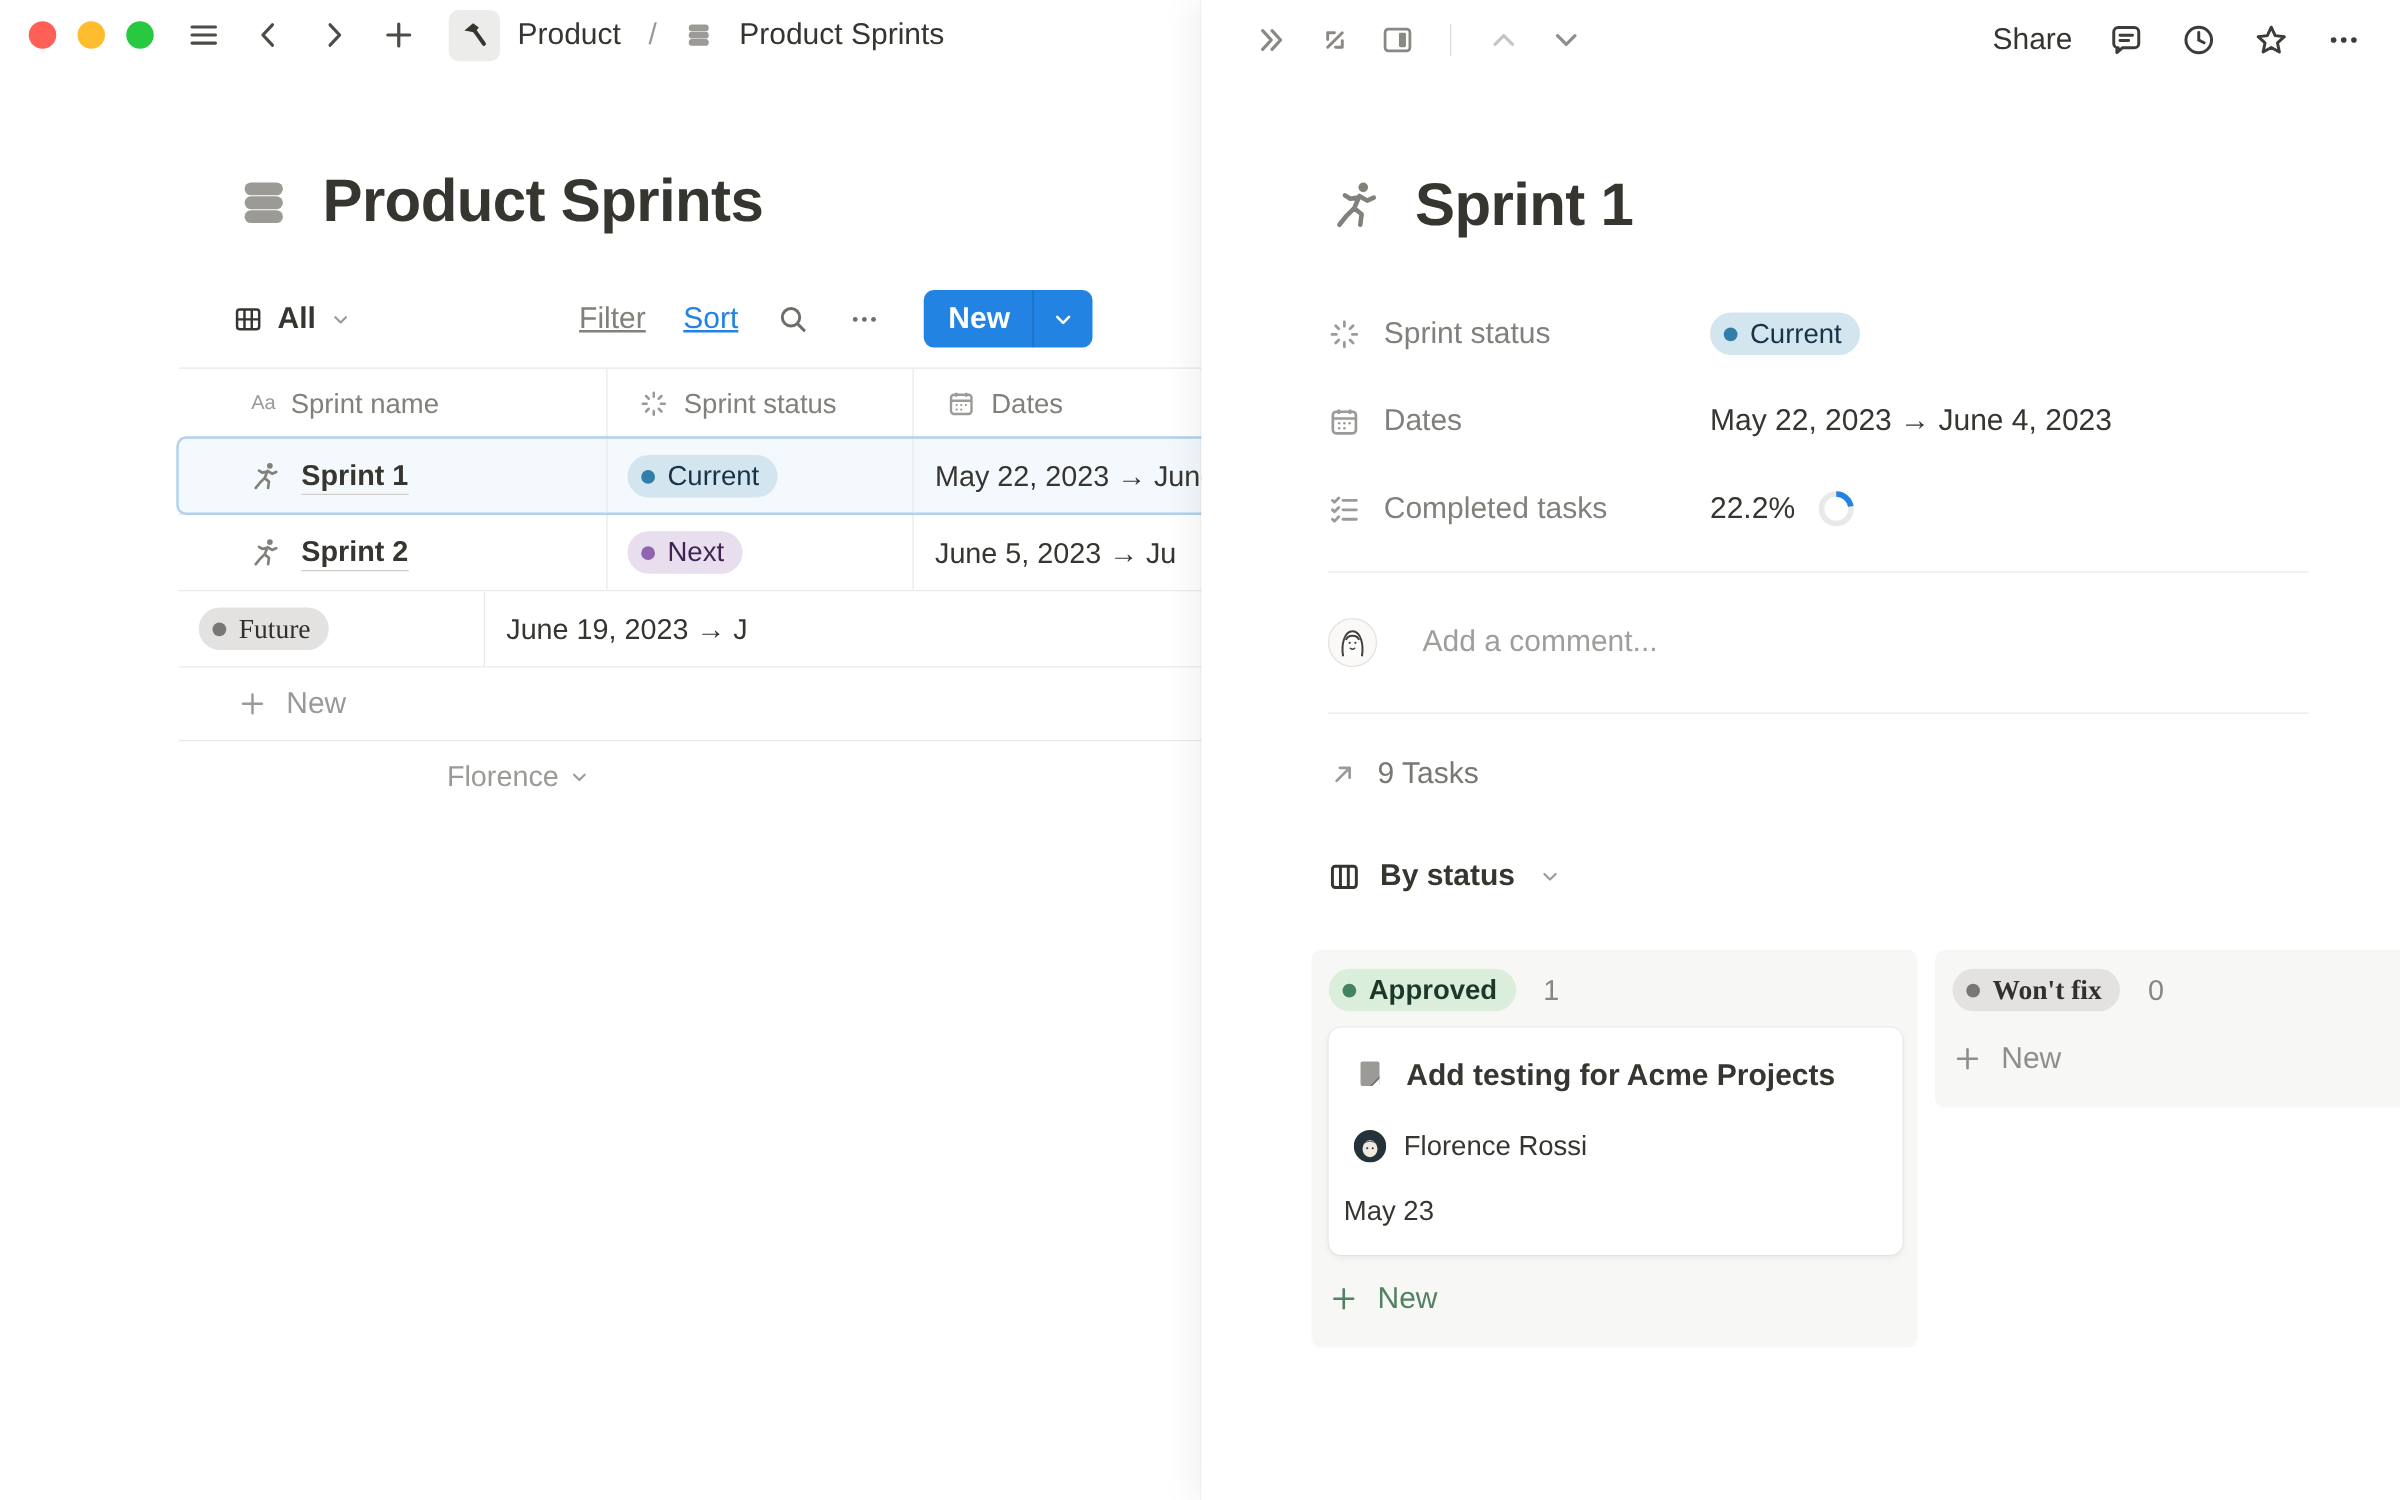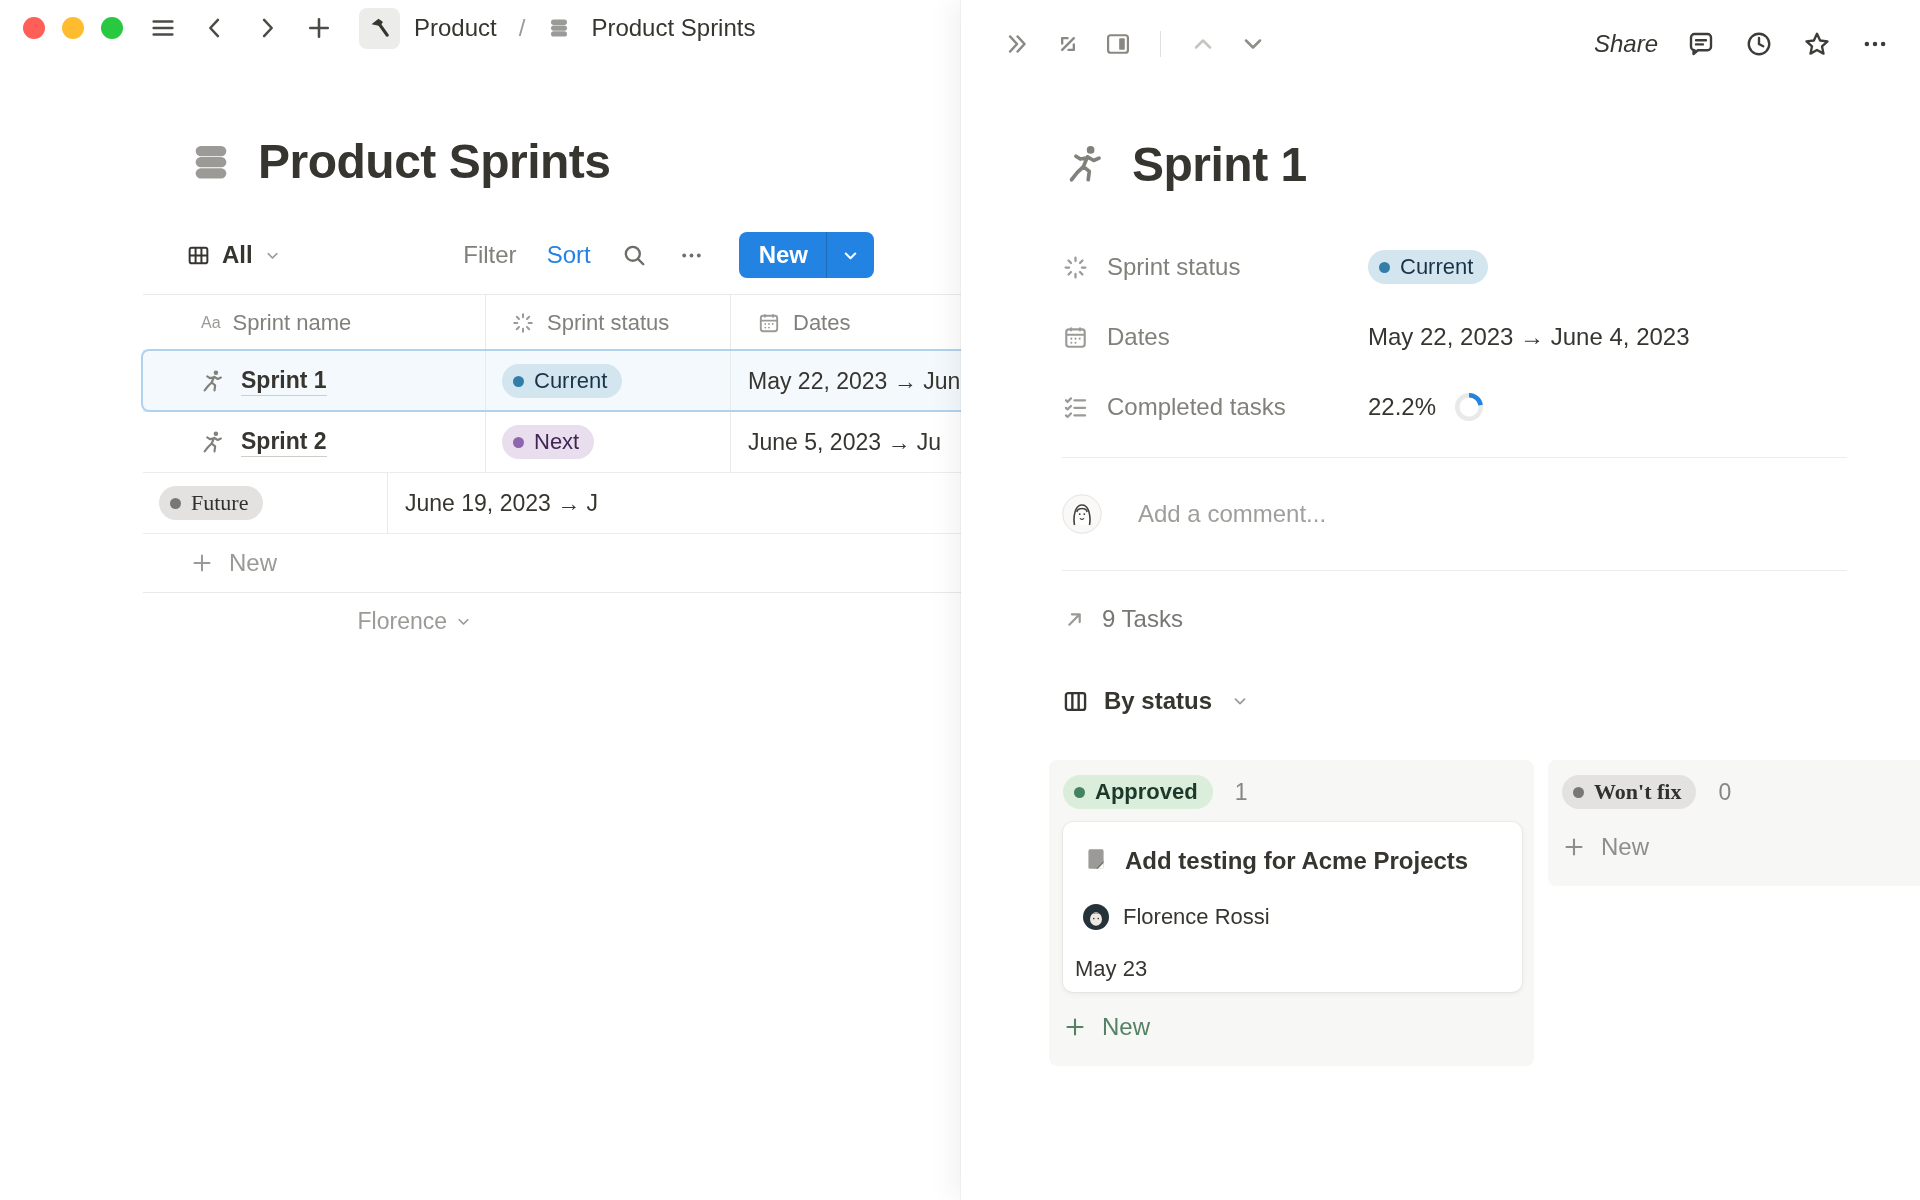--- a/index.html
+++ b/index.html
@@ -21,21 +21,21 @@
 
   
   .doc-title-row{position:absolute;top:134px;left:188px;display:flex;align-items:center;gap:24px;}
   .doc-title-row .db-big{color:#9b9a97;}
   h1.doc-title{margin:0;font-size:48px;font-weight:700;letter-spacing:-0.5px;}
 
   .toolbar{position:absolute;top:231px;left:186px;width:688px;height:48px;display:flex;align-items:center;}
   .view-tab{display:flex;align-items:center;gap:11px;font-size:24px;font-weight:700;color:#37352f;}
   .view-tab .chev{color:#9b9a97;}
   .toolbar-right{margin-left:auto;display:flex;align-items:center;gap:30px;}
-  .tb-text{font-size:24px;color:#82807b;}
+  .tb-text{font-size:24px;color:#82807b;text-decoration:underline;}
   .tb-text.sort{color:#2383e2;}
   .tool-ic{color:#6f6d68;}
   .new-btn{display:flex;align-items:center;height:46px;background:#2383e2;border-radius:8px;color:#fff;margin-left:4px;overflow:hidden;}
   .new-btn .nb-label{font-size:24px;font-weight:700;padding:0 18px 0 20px;}
   .new-btn .nb-div{width:1px;height:46px;background:rgba(0,0,0,0.18);}
   .new-btn .nb-chev{padding:0 14px;display:flex;align-items:center;}
 
   
   .table{position:absolute;top:294px;left:143px;width:1040px;font-size:23px;}
   .thead{display:flex;height:55px;border-top:1px solid #e9e9e7;border-bottom:1px solid #e9e9e7;color:#82807b;font-size:22px;}
@@ -58,21 +58,21 @@
   .pill.blue{background:#d3e5ef;color:#183347;}.pill.blue .dot{background:#337ea9;}
   .pill.purple{background:#e8deee;color:#412454;}.pill.purple .dot{background:#9065b0;}
   .pill.gray{background:#e3e2e0;color:#32302c;font-family:Liberation Serif, serif;}.pill.gray .dot{background:#787774;}
   .pill.green{background:#dbeddb;color:#1c3829;}.pill.green .dot{background:#448361;}
   .newrow{display:flex;align-items:center;height:58px;gap:15px;padding-left:47px;color:#9b9a97;font-size:24px;border-bottom:1px solid #e9e9e7;}
   .calcrow{width:343px;height:56px;display:flex;align-items:center;justify-content:flex-end;padding-right:14px;box-sizing:border-box;color:#9b9a97;font-size:23px;gap:8px;}
 
   
   .side-panel{position:absolute;top:0;right:0;width:959px;height:1200px;background:#fff;
               box-shadow:-10px 0 24px rgba(0,0,0,0.05), -1px 0 0 rgba(0,0,0,0.03);}
-  .panel-topbar{height:56px;display:flex;align-items:center;padding:16px 30px 0 41px;font-style:italic;}
+  .panel-topbar{height:56px;display:flex;align-items:center;padding:4px 30px 0 41px;}
   .pt-left{display:flex;align-items:center;gap:22px;color:#8a8883;}
   .pt-div{width:1px;height:26px;background:#e0dfdc;margin:0 6px;}
   .pt-chev-up{color:#c6c5c1;}
   .pt-chev-down{color:#8f8e89;}
   .pt-right{margin-left:auto;display:flex;align-items:center;gap:28px;color:#3e3c38;}
   .share{font-size:24px;color:#37352f;}
 
   .panel-body{position:absolute;top:0;left:101px;width:785px;}
   .p-title-row{margin-top:132px;height:64px;display:flex;align-items:center;gap:26px;}
   .p-title-row .runner{color:#82807b;}
@@ -93,21 +93,21 @@
 
   
   .board{margin-top:35px;margin-left:-13px;display:flex;gap:14px;width:990px;align-items:flex-start;}
   .bcol{background:#f7f7f5;border-radius:8px;padding:12px 12px 12px 14px;box-sizing:border-box;}
   .bcol.approved{width:485px;}
   .bcol.wontfix{width:391px;}
   .bcol-head{height:40px;display:flex;align-items:center;gap:22px;}
   .bcol-head .pill{font-weight:700;}
   .bcol-count{color:#888681;font-size:23px;}
   .card{margin-top:10px;background:#fff;border-radius:10px;box-shadow:0 0 0 1px rgba(15,15,15,0.04),0 2px 6px rgba(15,15,15,0.06);
-        padding:24px 16px 10px 12px;box-sizing:border-box;width:459px;}
+        padding:24px 16px 22px 12px;box-sizing:border-box;width:459px;}
   .card-title-row{display:flex;align-items:flex-start;gap:16px;padding-left:8px;}
   .card-title{font-size:24px;font-weight:700;line-height:30px;}
   .card-person{margin-top:28px;display:flex;align-items:center;gap:14px;font-size:22px;padding-left:8px;}
   .card-date{margin-top:26px;font-size:22px;}
   .bcol-new{margin-top:8px;height:54px;display:flex;align-items:center;gap:15px;font-size:24px;}
   .bcol-new.green{color:#548164;}
   .bcol-new.gray{color:#8f8e89;}
 </style>
 </head>
 <body>

